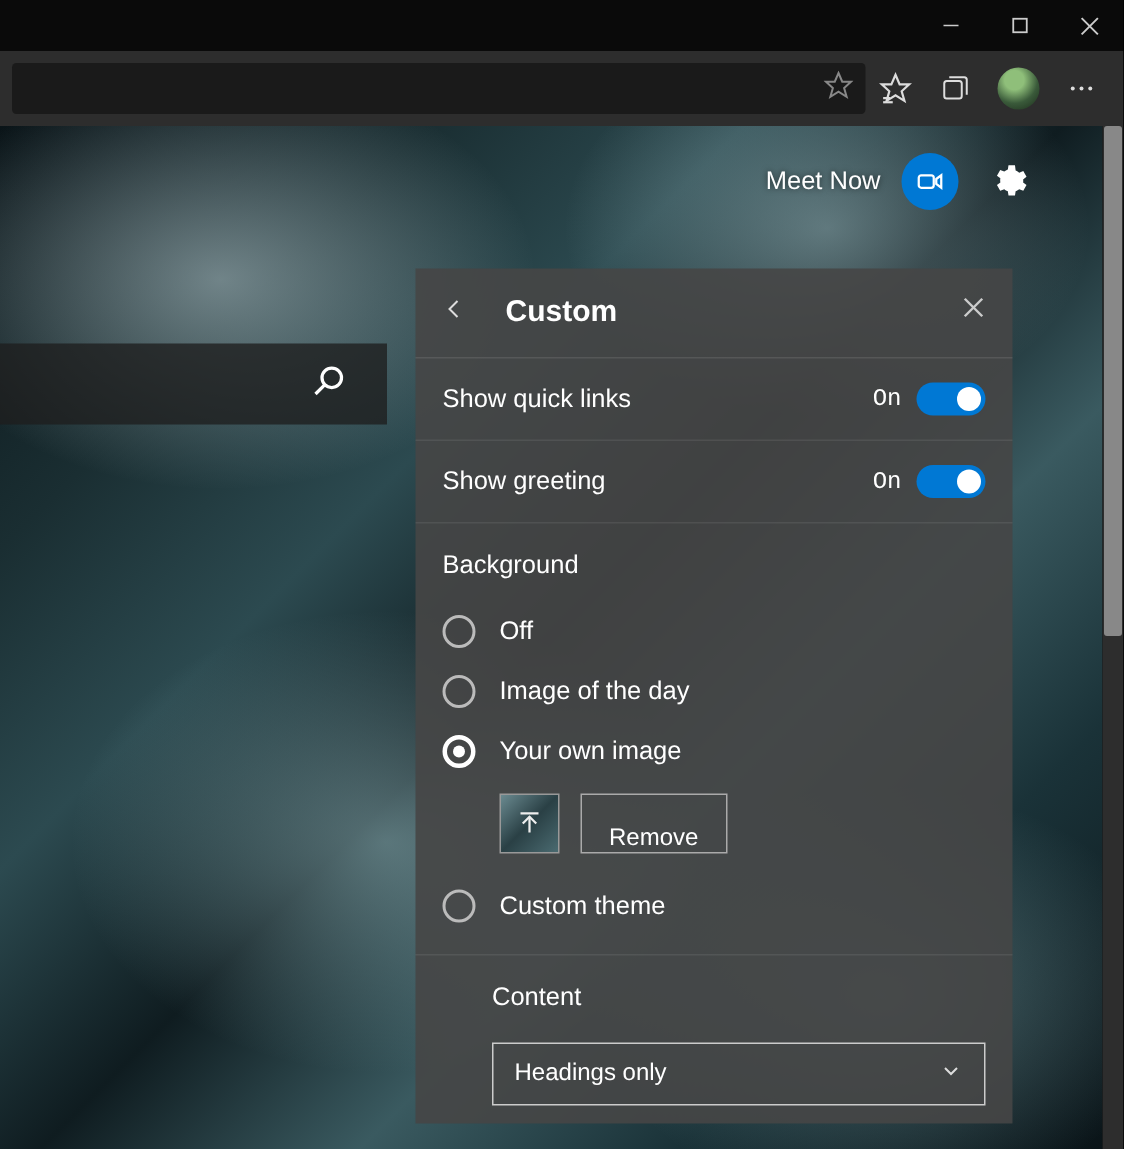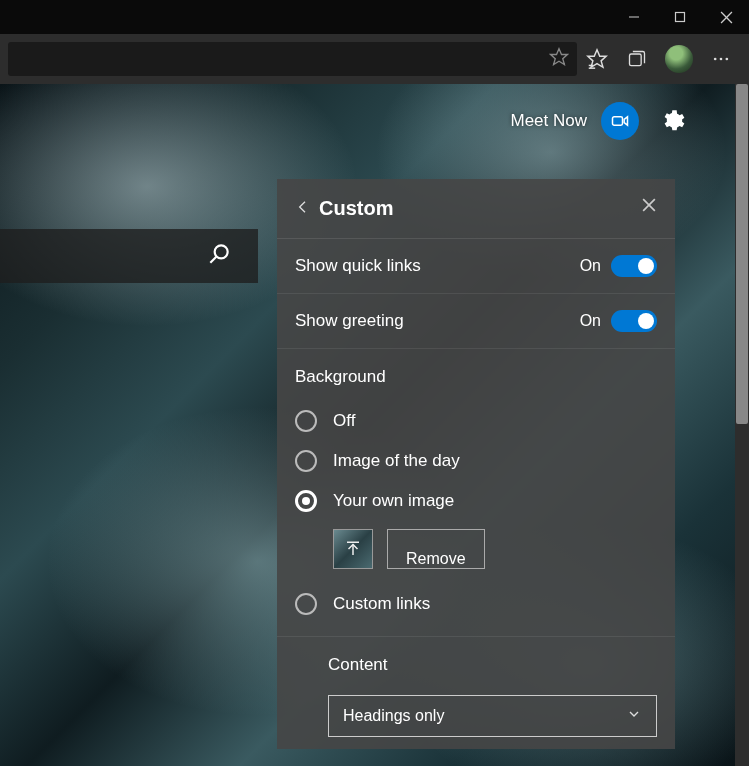--- a/index.html
+++ b/index.html
@@ -99,33 +99,33 @@
     color: #fff;
     display: flex; flex-direction: column;
   }
   .panel-header {
     height: 60px;
     display: flex; align-items: center;
     padding: 0 18px;
     border-bottom: 1px solid rgba(255,255,255,0.1);
     position: relative;
   }
-  .panel-title { font-size: 20px; font-weight: 600; margin-left: 8px; }
+  .panel-title { font-size: 20px; font-weight: 600; margin-left: 26px; }
   .close-x { position: absolute; right: 12px; top: 12px; width: 28px; height: 28px;
     display: flex; align-items: center; justify-content: center; color: #ccc; }
   .row {
     height: 55px;
     display: flex; align-items: center; justify-content: space-between;
     padding: 0 18px;
     border-bottom: 1px solid rgba(255,255,255,0.08);
     gap: 15px;
   }
   .row-label { font-size: 17px; }
   .toggle-wrap { display: flex; align-items: center; gap: 10px; }
-  .toggle-state { font-size: 16px; }
+  .toggle-state { font-size: 16px; font-family: Liberation Mono, monospace; }
   .toggle {
     width: 46px; height: 22px; border-radius: 11px;
     background: #0078d4; position: relative;
   }
   .toggle::after {
     content: ""; position: absolute; right: 3px; top: 3px;
     width: 16px; height: 16px; border-radius: 50%; background: #fff;
   }
   .section-title { font-size: 17px; padding: 18px 18px 14px; }
   .radio-row {
@@ -303,21 +303,21 @@
             <line x1="4" y1="3" x2="20" y2="3"></line>
           </svg>
       </div>
       <div class="remove-btn">
         <span>Remove</span>
       </div>
     </div>
 
     <div class="radio-row" style="padding-top:16px">
       <div class="radio"></div>
-      <span class="radio-label">Custom links</span>
+      <span class="radio-label">Custom theme</span>
     </div>
 
     <div style="border-top:1px solid rgba(255,255,255,0.08); margin-top:12px;padding-left:33px;">
       <div class="section-title">Content</div>
       <div class="dropdown">
         <span>Headings only</span>
         <span>
           <svg width="16" height="16" viewBox="0 0 24 24" fill="none" stroke="#ddd" stroke-width="2">
               <polyline points="6,9 12,15 18,9"></polyline>
             </svg>

